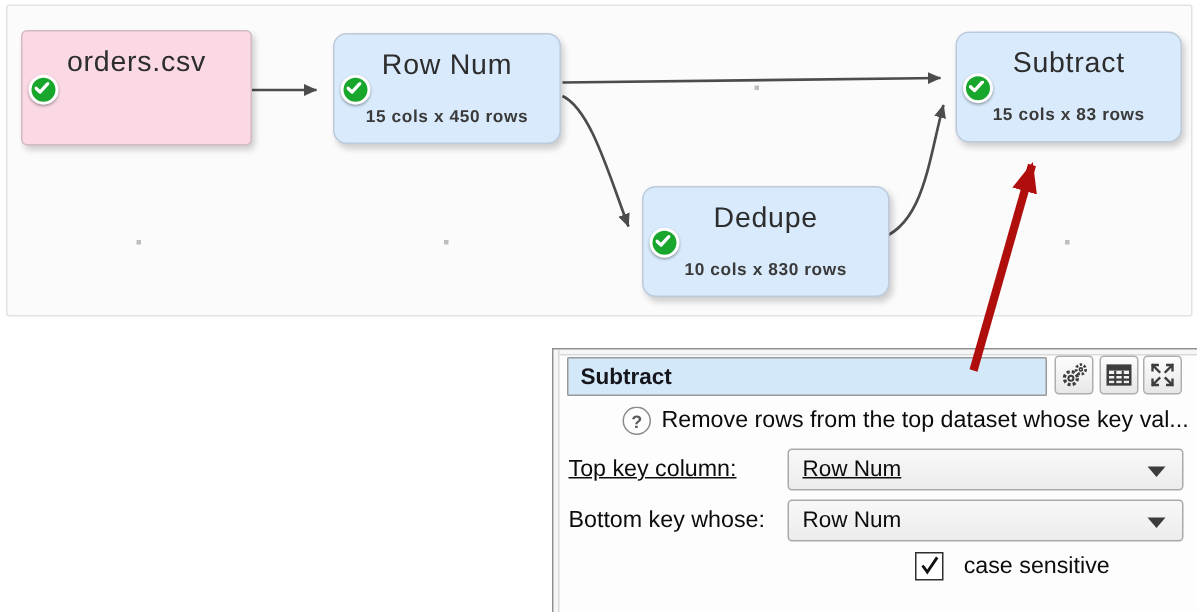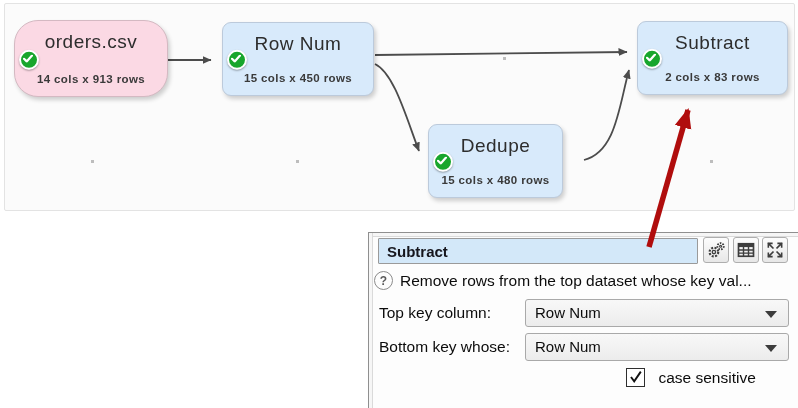--- a/index.html
+++ b/index.html
@@ -17,21 +17,21 @@
   .grid-dot{position:absolute;width:3px;height:3px;background:#bdbdbd;}
   svg.layer{position:absolute;left:0;top:0;pointer-events:none;}
   .edges{z-index:2;}
   .annot{z-index:9;}
   
   .node{
     position:absolute;z-index:3;text-align:center;box-sizing:border-box;
     border:1px solid #bccadb;border-radius:9px;background:#d8eafb;
     box-shadow:2px 3px 4px rgba(0,0,0,.18);
   }
-  .node.source{background:#fbd9e4;border-color:#d4b9c2;border-radius:24px;}
+  .node.source{background:#fbd9e4;border-color:#d4b9c2;border-radius:4px;}
   .node-title{font-size:19px;color:#2d2d2d;margin-top:10px;letter-spacing:.5px;}
   .node-sub{
     position:absolute;left:0;right:0;bottom:11px;
     font-size:11.5px;font-weight:600;color:#3a3a3a;letter-spacing:.4px;
   }
   .status-badge{
     position:absolute;left:4px;top:50%;transform:translateY(-46%);
     width:16px;height:16px;border-radius:50%;
     background:#18a62c;border:2px solid #fff;
     box-shadow:0 1px 2px rgba(0,0,0,.35);
@@ -53,41 +53,41 @@
   }
   .tool-btn{
     position:absolute;top:4px;width:26px;height:26px;box-sizing:border-box;
     border:1px solid #aeaeae;border-radius:3px;
     background:linear-gradient(#fdfdfd,#e7e7e7);
     display:flex;align-items:center;justify-content:center;padding:0;cursor:pointer;
   }
   .btn-gear{left:334px;}
   .btn-table{left:364px;}
   .btn-expand{left:393px;}
-  .desc-row{position:absolute;left:5px;top:38px;right:2px;height:22px;white-space:nowrap;overflow:hidden;}
+  .desc-row{position:absolute;left:5px;top:38px;right:2px;height:22px;white-space:nowrap;overflow:hidden;padding-left:41px;}
   .help-icon{
     display:inline-block;vertical-align:middle;width:19px;height:19px;line-height:18px;
     border:1.5px solid #8b8b8b;border-radius:50%;box-sizing:border-box;
     color:#5a5a5a;font-size:12px;font-weight:bold;text-align:center;margin-right:7px;
   }
   .desc-text{font-size:15.5px;color:#0c0c0c;vertical-align:middle;}
   .field-label{position:absolute;left:10px;font-size:15.5px;color:#0c0c0c;line-height:28px;}
   .dropdown{
     position:absolute;left:156px;width:264px;height:28px;box-sizing:border-box;
     border:1px solid #a9a9a9;border-radius:3px;
     background:linear-gradient(#f8f8f8,#ececec);
     font-size:15px;color:#0c0c0c;line-height:26px;padding:0 9px;cursor:pointer;
   }
   .dd-arrow{
     position:absolute;right:11px;top:11px;width:0;height:0;
     border-left:6px solid transparent;border-right:6px solid transparent;
     border-top:7px solid #3c3c3c;
   }
-  .row1{top:66px;} .row2{top:100px;}
-  .check-row{position:absolute;left:257px;top:135px;height:21px;white-space:nowrap;}
+  .row1{top:66px;text-decoration:underline;} .row2{top:100px;}
+  .check-row{position:absolute;left:241px;top:135px;height:21px;white-space:nowrap;}
   .checkbox{
     display:inline-block;vertical-align:middle;width:19px;height:19px;box-sizing:border-box;
     background:#fff;border:1.5px solid #2e2e2e;cursor:pointer;position:relative;
   }
   .checkbox svg{position:absolute;left:1px;top:0;}
   .check-label{font-size:15.5px;color:#0c0c0c;vertical-align:middle;margin-left:9px;}
 </style>
 </head>
 <body>
 
@@ -112,51 +112,50 @@
   </g>
 </svg>
 
 <div class="node source" style="left:14px;top:20px;width:154px;height:77px;">
   <span class="status-badge">
       <svg width="10" height="8" viewBox="0 0 10 8">
         <path d="M1,4 L3.7,6.6 L9,0.8" stroke="#fff" stroke-width="2.2" fill="none" stroke-linecap="round" stroke-linejoin="round"></path>
       </svg>
     </span>
   <div class="node-title">orders.csv</div>
-  <div class="node-sub">14 cols x 913 rows</div>
 </div>
 
 <div class="node" style="left:222px;top:22px;width:152px;height:74px;">
   <span class="status-badge">
       <svg width="10" height="8" viewBox="0 0 10 8">
         <path d="M1,4 L3.7,6.6 L9,0.8" stroke="#fff" stroke-width="2.2" fill="none" stroke-linecap="round" stroke-linejoin="round"></path>
       </svg>
     </span>
   <div class="node-title">Row Num</div>
   <div class="node-sub">15 cols x 450 rows</div>
 </div>
 
-<div class="node" style="left:428px;top:124px;width:135px;height:74px;">
+<div class="node" style="left:428px;top:124px;width:165px;height:74px;">
   <span class="status-badge">
       <svg width="10" height="8" viewBox="0 0 10 8">
         <path d="M1,4 L3.7,6.6 L9,0.8" stroke="#fff" stroke-width="2.2" fill="none" stroke-linecap="round" stroke-linejoin="round"></path>
       </svg>
     </span>
   <div class="node-title">Dedupe</div>
-  <div class="node-sub">15 cols x 480 rows</div>
+  <div class="node-sub">10 cols x 830 rows</div>
 </div>
 
 <div class="node" style="left:637px;top:21px;width:151px;height:74px;">
   <span class="status-badge">
       <svg width="10" height="8" viewBox="0 0 10 8">
         <path d="M1,4 L3.7,6.6 L9,0.8" stroke="#fff" stroke-width="2.2" fill="none" stroke-linecap="round" stroke-linejoin="round"></path>
       </svg>
     </span>
   <div class="node-title">Subtract</div>
-  <div class="node-sub">2 cols x 83 rows</div>
+  <div class="node-sub">15 cols x 83 rows</div>
 </div>
 
 <svg class="layer annot" width="798" height="408">
   <defs>
     <marker id="redah" markerUnits="userSpaceOnUse" markerWidth="22" markerHeight="18" refX="18" refY="8.5" orient="auto">
       <path d="M0,0 L20,8.5 L0,17 z" fill="#b00d0d"></path>
     </marker>
   </defs>
   <path d="M649,247 L688,110" fill="none" stroke="#b00d0d" stroke-width="5.5" marker-end="url(#redah)"></path>
 </svg>

